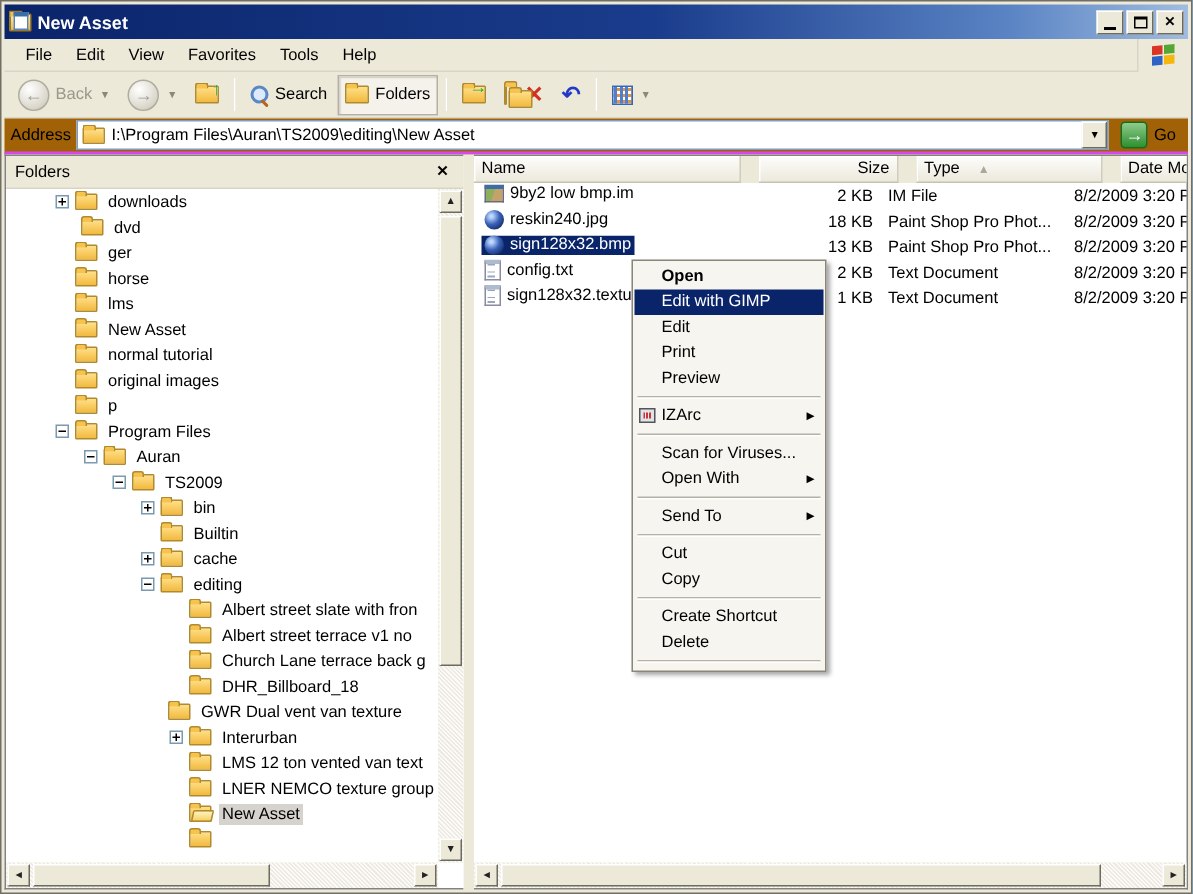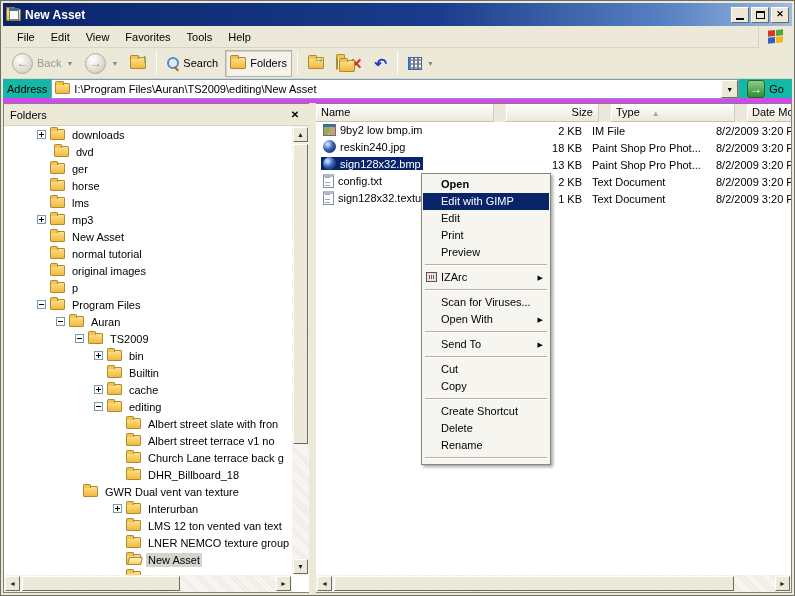--- a/index.html
+++ b/index.html
@@ -66,22 +66,22 @@
   .green-arrow { color:#21a121; font-weight:bold; font-size:12px; line-height:1; }
   .icon-del { color:#d32f1e; font-weight:bold; font-size:15px; line-height:1; }
   .icon-undo { color:#2239c9; font-weight:bold; font-size:15px; line-height:1; }
   .icon-views { width:14px; height:13px; border:1px solid #3567b5; background:#fff;
     background-image:repeating-linear-gradient(90deg,#4f80d0 0 2px,rgba(0,0,0,0) 2px 4px),
       repeating-linear-gradient(0deg,#e8903a 0 2px,rgba(0,0,0,0) 2px 4px); background-size:100% 100%; }
   .stack { position:relative; }
   .stack .icon-folder:nth-child(2){ position:absolute; left:3px; top:3px; }
 
   
-  .addressbar { height:24px; display:flex; align-items:center; background:#14b8a6;
-    border-bottom:5px solid #d946ef; padding:0 4px; gap:4px; }
+  .addressbar { height:24px; display:flex; align-items:center; background:#a16207;
+    border-bottom:2px solid #d946ef; padding:0 4px; gap:4px; }
   .addr-combo { flex:1; height:20px; background:#fff; border:1px solid #7f9db9;
     display:flex; align-items:center; padding-left:3px; gap:4px; }
   .addr-combo .icon-folder { width:15px; height:11px; }
   .addr-text { flex:1; white-space:nowrap; overflow:hidden; }
   .combo-btn { width:17px; height:18px; background:#ece9d8; border:1px solid;
     border-color:#fff #6d6a5e #6d6a5e #fff; font-size:7px; text-align:center; line-height:17px; }
   .go-btn { display:flex; align-items:center; gap:4px; padding:0 4px; }
   .go-icon { width:18px; height:18px; border-radius:3px; border:1px solid #1c6b1c;
     background:linear-gradient(#8ecb8e,#2e8f2e); color:#fff; font-weight:bold;
     text-align:center; line-height:17px; font-size:12px; }
@@ -272,25 +272,20 @@
             <span class="tree-label">ger</span>
           </div>
           <div class="tree-row" style="padding-left: 46px;">
             <span class="tree-folder"></span>
             <span class="tree-label">horse</span>
           </div>
           <div class="tree-row" style="padding-left: 46px;">
             <span class="tree-folder"></span>
             <span class="tree-label">lms</span>
           </div>
-          <div class="tree-row" style="padding-left: 33px;">
-            <span class="expand-box plus"></span>
-            <span class="tree-folder"></span>
-            <span class="tree-label">mp3</span>
-          </div>
           <div class="tree-row" style="padding-left: 46px;">
             <span class="tree-folder"></span>
             <span class="tree-label">New Asset</span>
           </div>
           <div class="tree-row" style="padding-left: 46px;">
             <span class="tree-folder"></span>
             <span class="tree-label">normal tutorial</span>
           </div>
           <div class="tree-row" style="padding-left: 46px;">
             <span class="tree-folder"></span>
@@ -343,21 +338,21 @@
             <span class="tree-label">Albert street terrace v1 no</span>
           </div>
           <div class="tree-row" style="padding-left: 122px;">
             <span class="tree-folder"></span>
             <span class="tree-label">Church Lane terrace back g</span>
           </div>
           <div class="tree-row" style="padding-left: 122px;">
             <span class="tree-folder"></span>
             <span class="tree-label">DHR_Billboard_18</span>
           </div>
-          <div class="tree-row" style="padding-left: 79px;">
+          <div class="tree-row" style="padding-left: 108px;">
             <span class="tree-folder"></span>
             <span class="tree-label">GWR Dual vent van texture</span>
           </div>
           <div class="tree-row" style="padding-left: 109px;">
             <span class="expand-box plus"></span>
             <span class="tree-folder"></span>
             <span class="tree-label">Interurban</span>
           </div>
           <div class="tree-row" style="padding-left: 122px;">
             <span class="tree-folder"></span>
@@ -465,16 +460,15 @@
       <div class="ctx-item">Scan for Viruses...</div>
       <div class="ctx-item">Open With<span class="ctx-sub">▶</span></div>
       <div class="ctx-sep"></div>
       <div class="ctx-item">Send To<span class="ctx-sub">▶</span></div>
       <div class="ctx-sep"></div>
       <div class="ctx-item">Cut</div>
       <div class="ctx-item">Copy</div>
       <div class="ctx-sep"></div>
       <div class="ctx-item">Create Shortcut</div>
       <div class="ctx-item">Delete</div>
-      <div class="ctx-item">Rename</div>
       <div class="ctx-sep"></div>
     </div>
 </div>
 
 </body></html>

